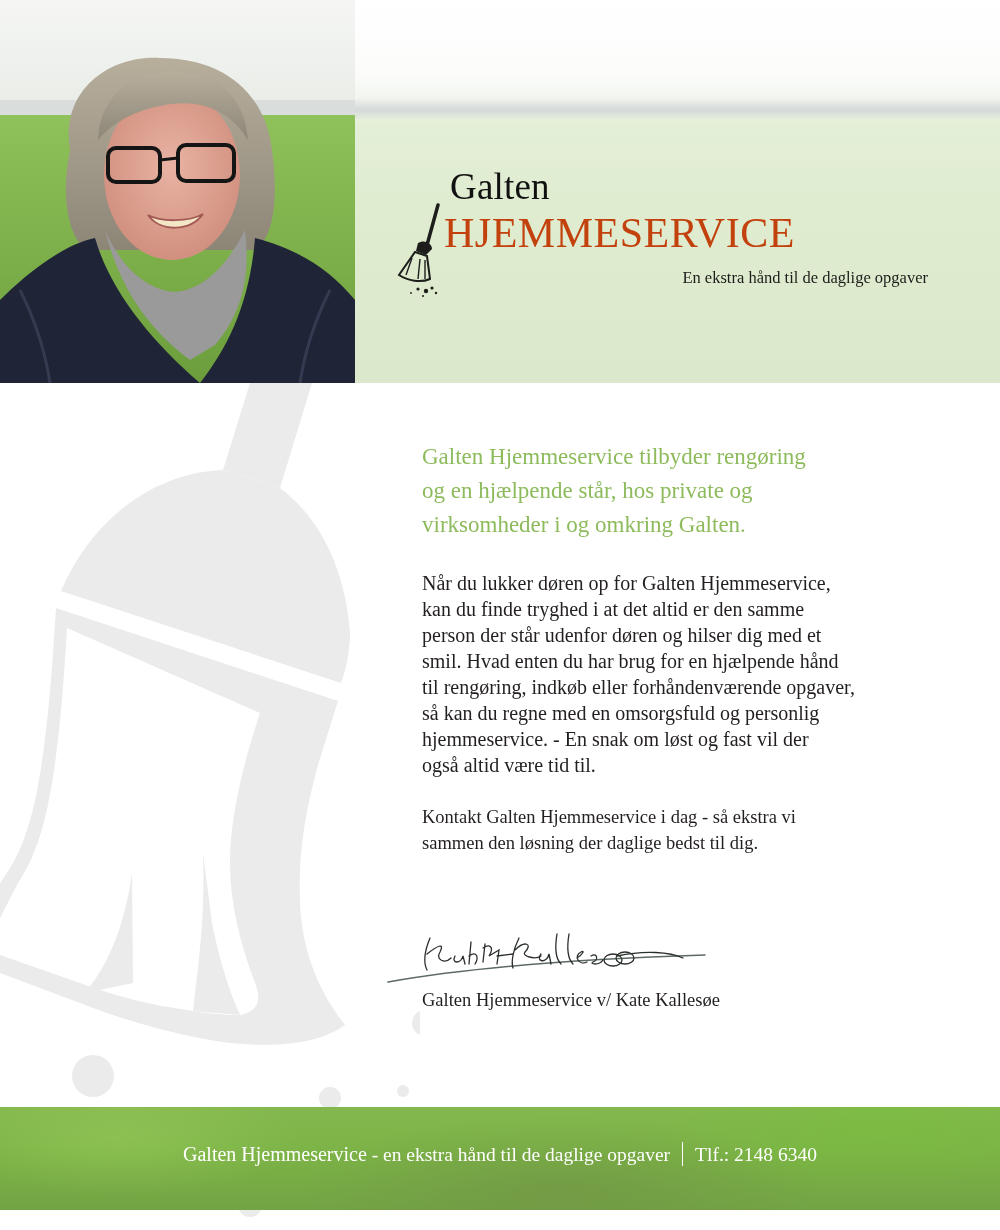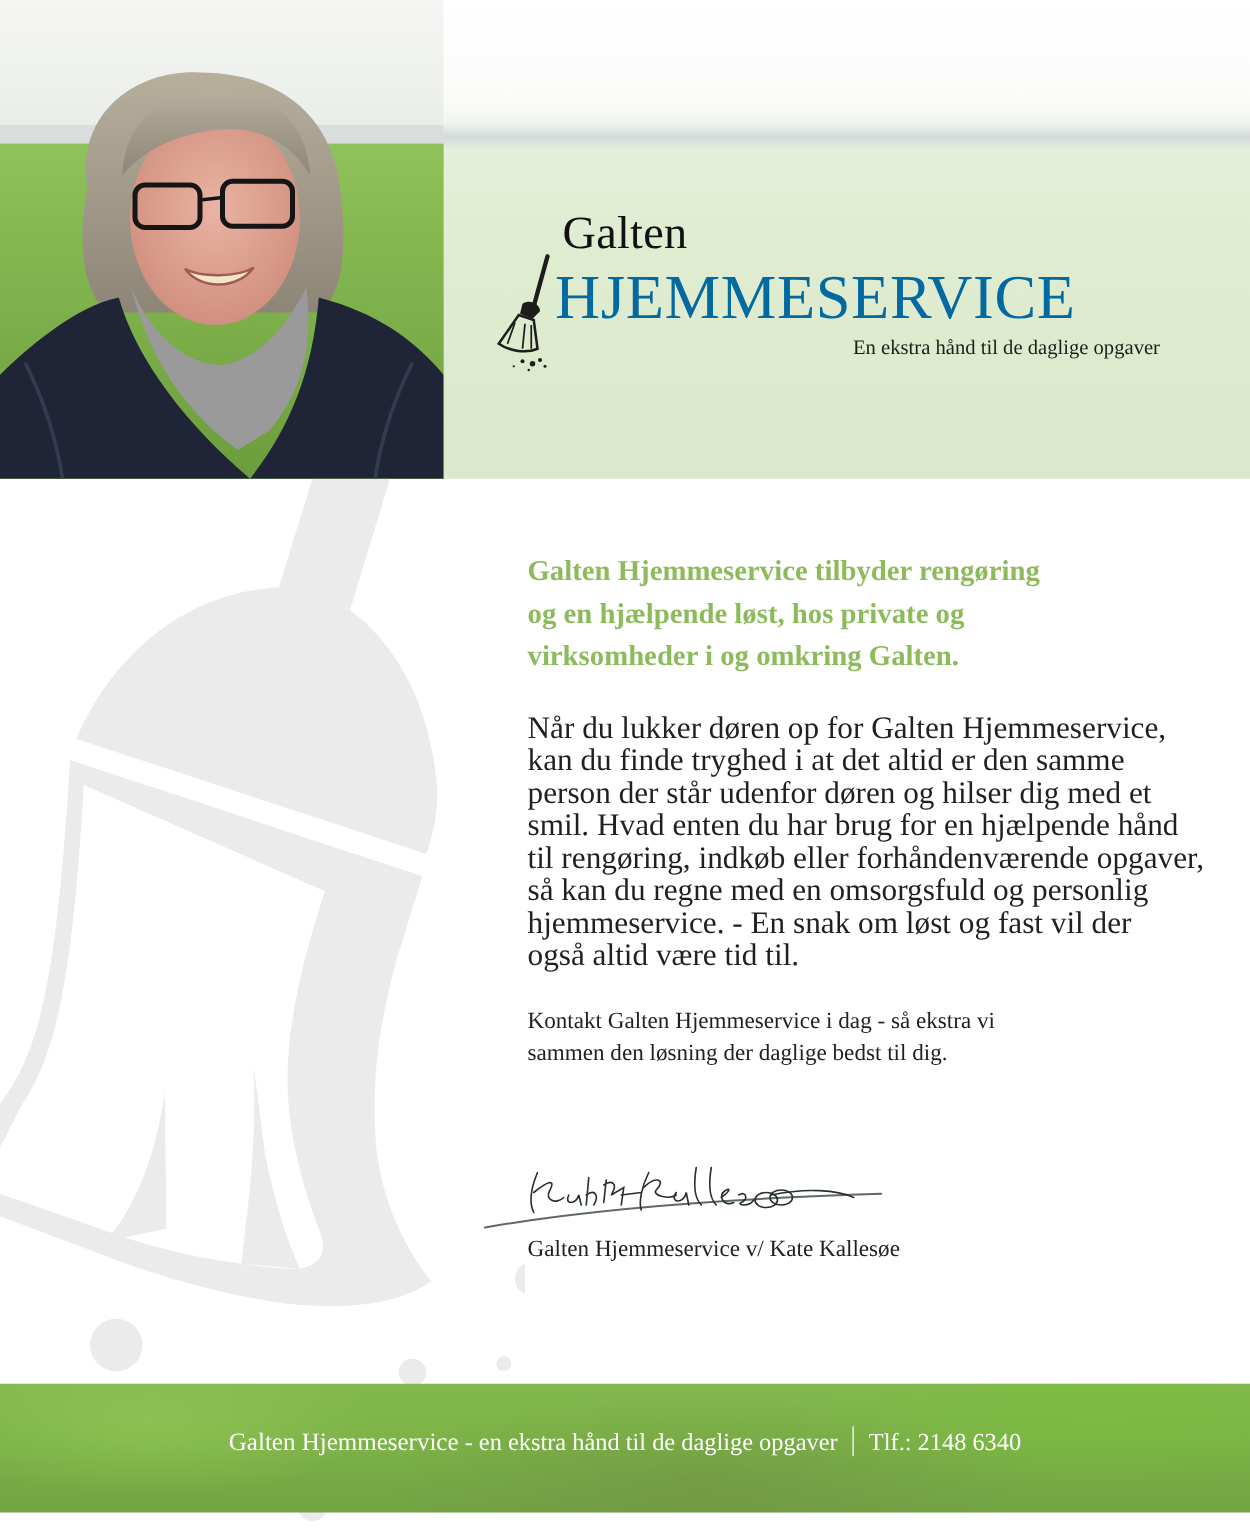--- a/index.html
+++ b/index.html
@@ -23,35 +23,35 @@
   .horizon {
     position: absolute; left: 0; top: 98px; width: 100%; height: 22px;
     background: linear-gradient(180deg, rgba(200,206,210,0) 0%, rgba(190,198,204,0.55) 55%, rgba(210,225,200,0) 100%);
   }
   .logo-broom { position: absolute; left: 396px; top: 203px; width: 50px; height: 96px; }
   .logo-galten {
     position: absolute; left: 450px; top: 168px; font-size: 37px; color: #111;
     letter-spacing: 0.2px; line-height: 1;
   }
   .logo-hjemme {
-    position: absolute; left: 444px; top: 212px; font-size: 50px; color: #0369a1;
+    position: absolute; left: 444px; top: 212px; font-size: 42px; color: #c2410c;
     letter-spacing: 0.5px; line-height: 1;
   }
   .logo-tagline {
     position: absolute; right: 72px; top: 270px; font-size: 16.5px; color: #1d1d1b; line-height: 1; margin-left: 32px;
   }
   
   .watermark { position: absolute; left: 0; top: 383px; width: 420px; height: 847px; }
   
   .content { position: absolute; left: 422px; top: 440px; width: 520px; }
   .lead {
-    margin: 0; font-size: 23px; line-height: 34px; color: #8dbb5c; font-weight: bold;
+    margin: 0; font-size: 23px; line-height: 34px; color: #8dbb5c; font-weight: normal;
   }
   .lead span { display: block; white-space: nowrap; }
-  .body-text { margin: 28px 0 0 0; font-size: 25px; line-height: 26px; color: #231f20; }
+  .body-text { margin: 28px 0 0 0; font-size: 20px; line-height: 26px; color: #231f20; }
   .body-text span, .contact-text span { display: block; white-space: nowrap; }
   .contact-text { margin: 26px 0 0 0; font-size: 18.5px; line-height: 26px; }
   .signature { position: absolute; left: 385px; top: 920px; width: 330px; height: 70px; }
   .sign-name { position: absolute; left: 422px; top: 990px; font-size: 18.5px; white-space: nowrap; }
   
   .footer {
     position: absolute; left: 0; top: 1107px; width: 1000px; height: 103px;
     background:
       radial-gradient(ellipse 180px 60px at 120px 30px, rgba(150,200,90,0.6), rgba(0,0,0,0)),
       radial-gradient(ellipse 260px 70px at 560px 80px, rgba(110,140,70,0.45), rgba(0,0,0,0)),
@@ -157,21 +157,21 @@
     <circle cx="330" cy="715" r="11"></circle>
     <circle cx="403" cy="708" r="6"></circle>
     <circle cx="425" cy="640" r="13"></circle>
     <circle cx="250" cy="822" r="12"></circle>
   </g>
 </svg>
 
 <div class="content">
   <h2 class="lead">
     <span>Galten Hjemmeservice tilbyder rengøring</span>
-    <span>og en hjælpende løst, hos private og</span>
+    <span>og en hjælpende står, hos private og</span>
     <span>virksomheder i og omkring Galten.</span>
   </h2>
   <p class="body-text">
     <span>Når du lukker døren op for Galten Hjemmeservice,</span>
     <span>kan du finde tryghed i at det altid er den samme</span>
     <span>person der står udenfor døren og hilser dig med et</span>
     <span>smil. Hvad enten du har brug for en hjælpende hånd</span>
     <span>til rengøring, indkøb eller forhåndenværende opgaver,</span>
     <span>så kan du regne med en omsorgsfuld og personlig</span>
     <span>hjemmeservice. - En snak om løst og fast vil der</span>

